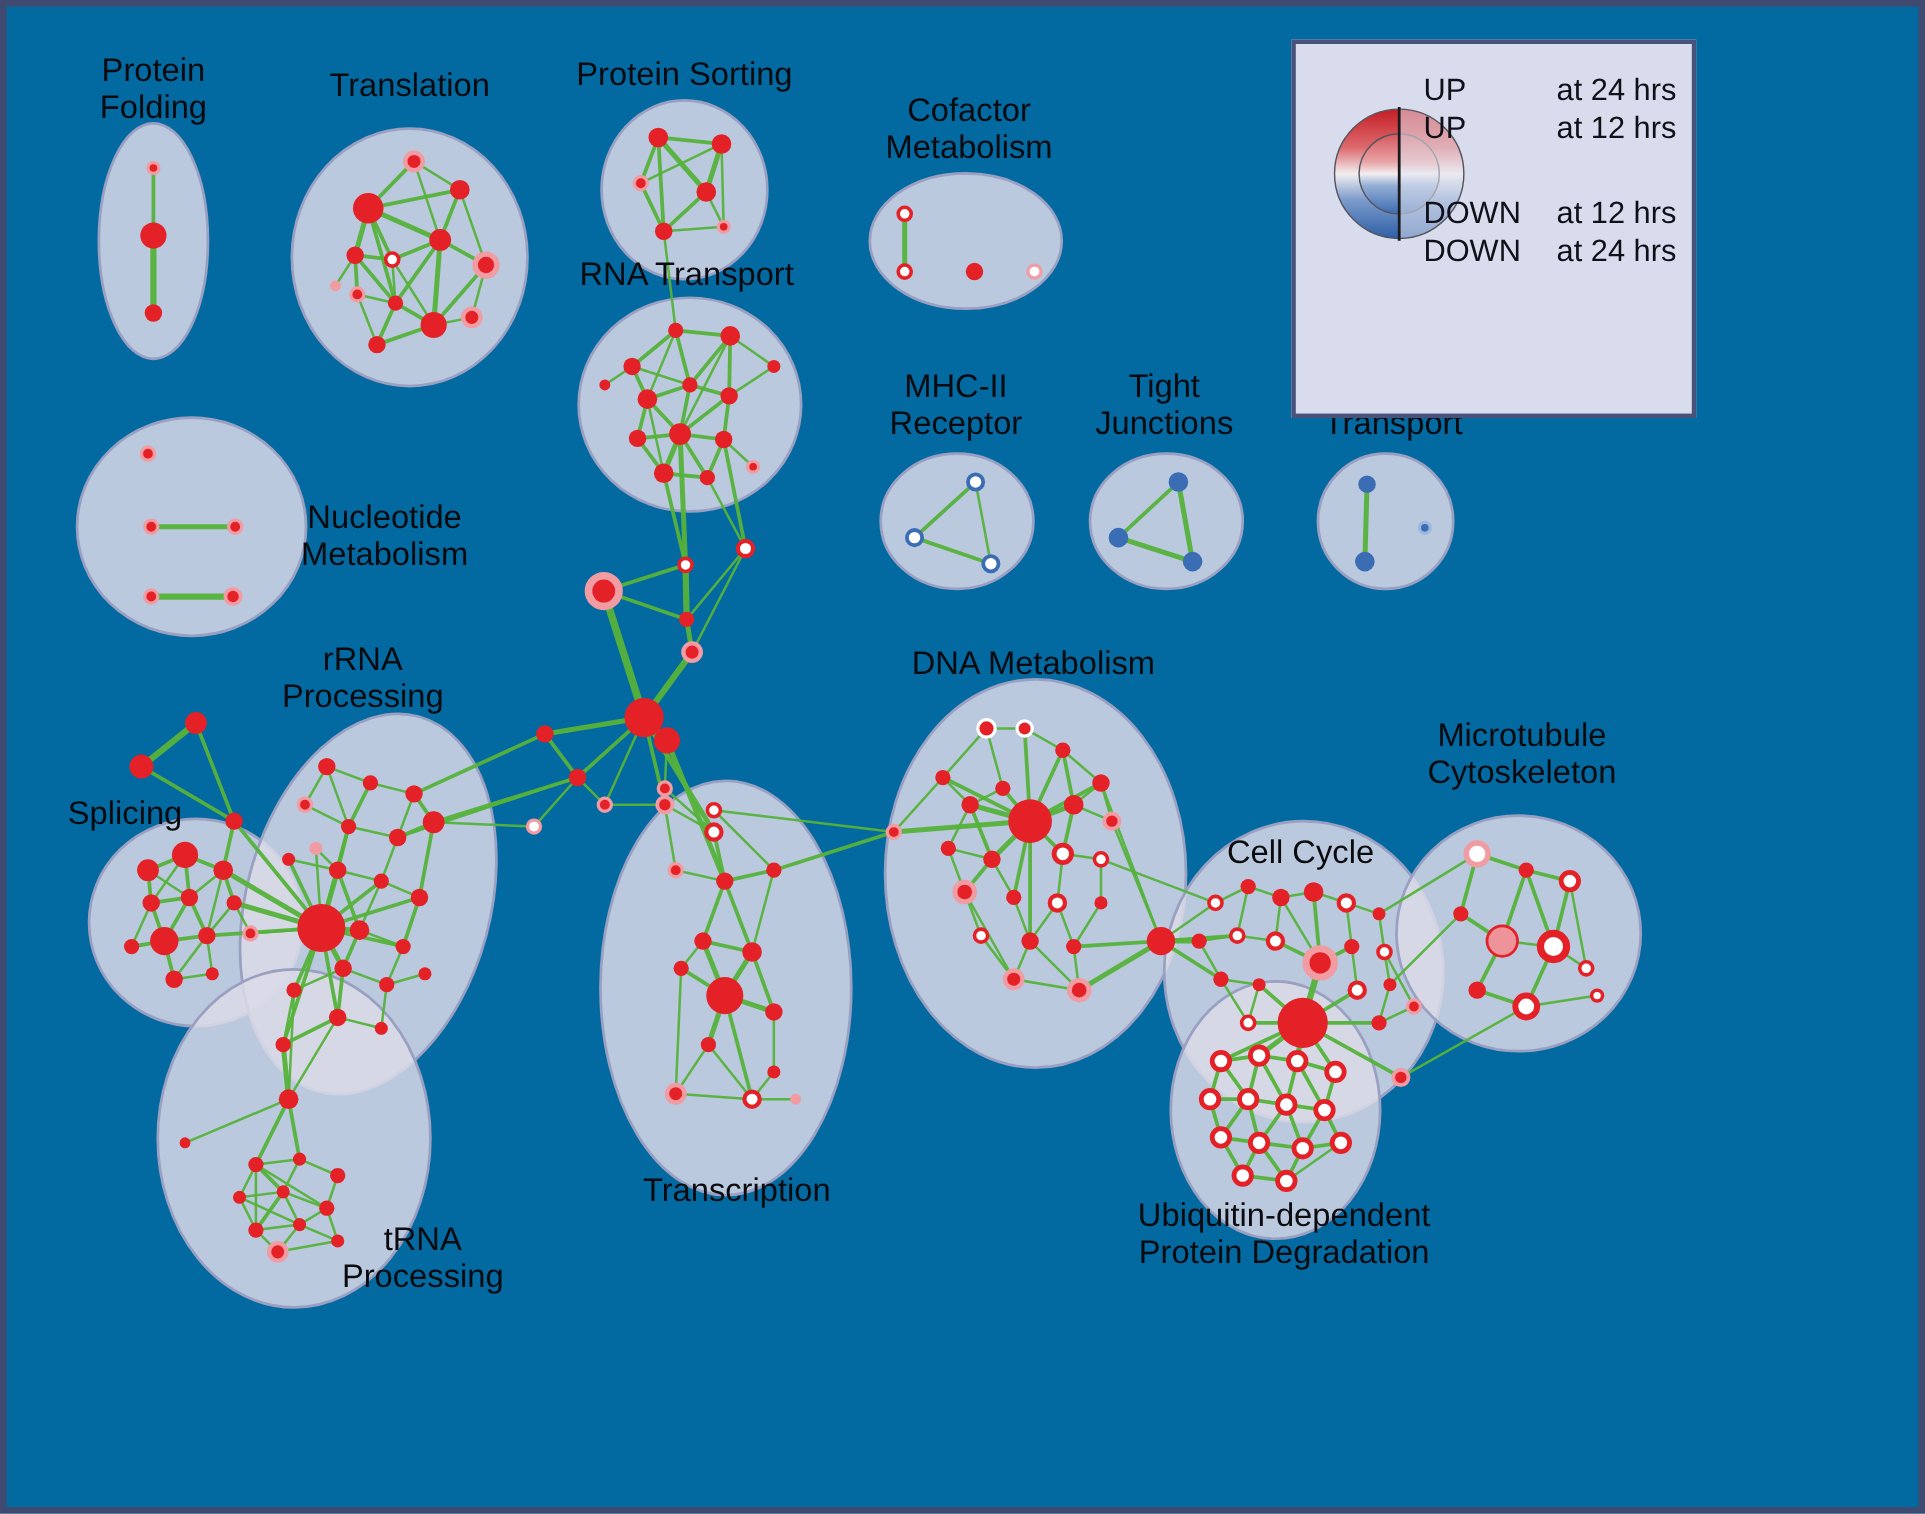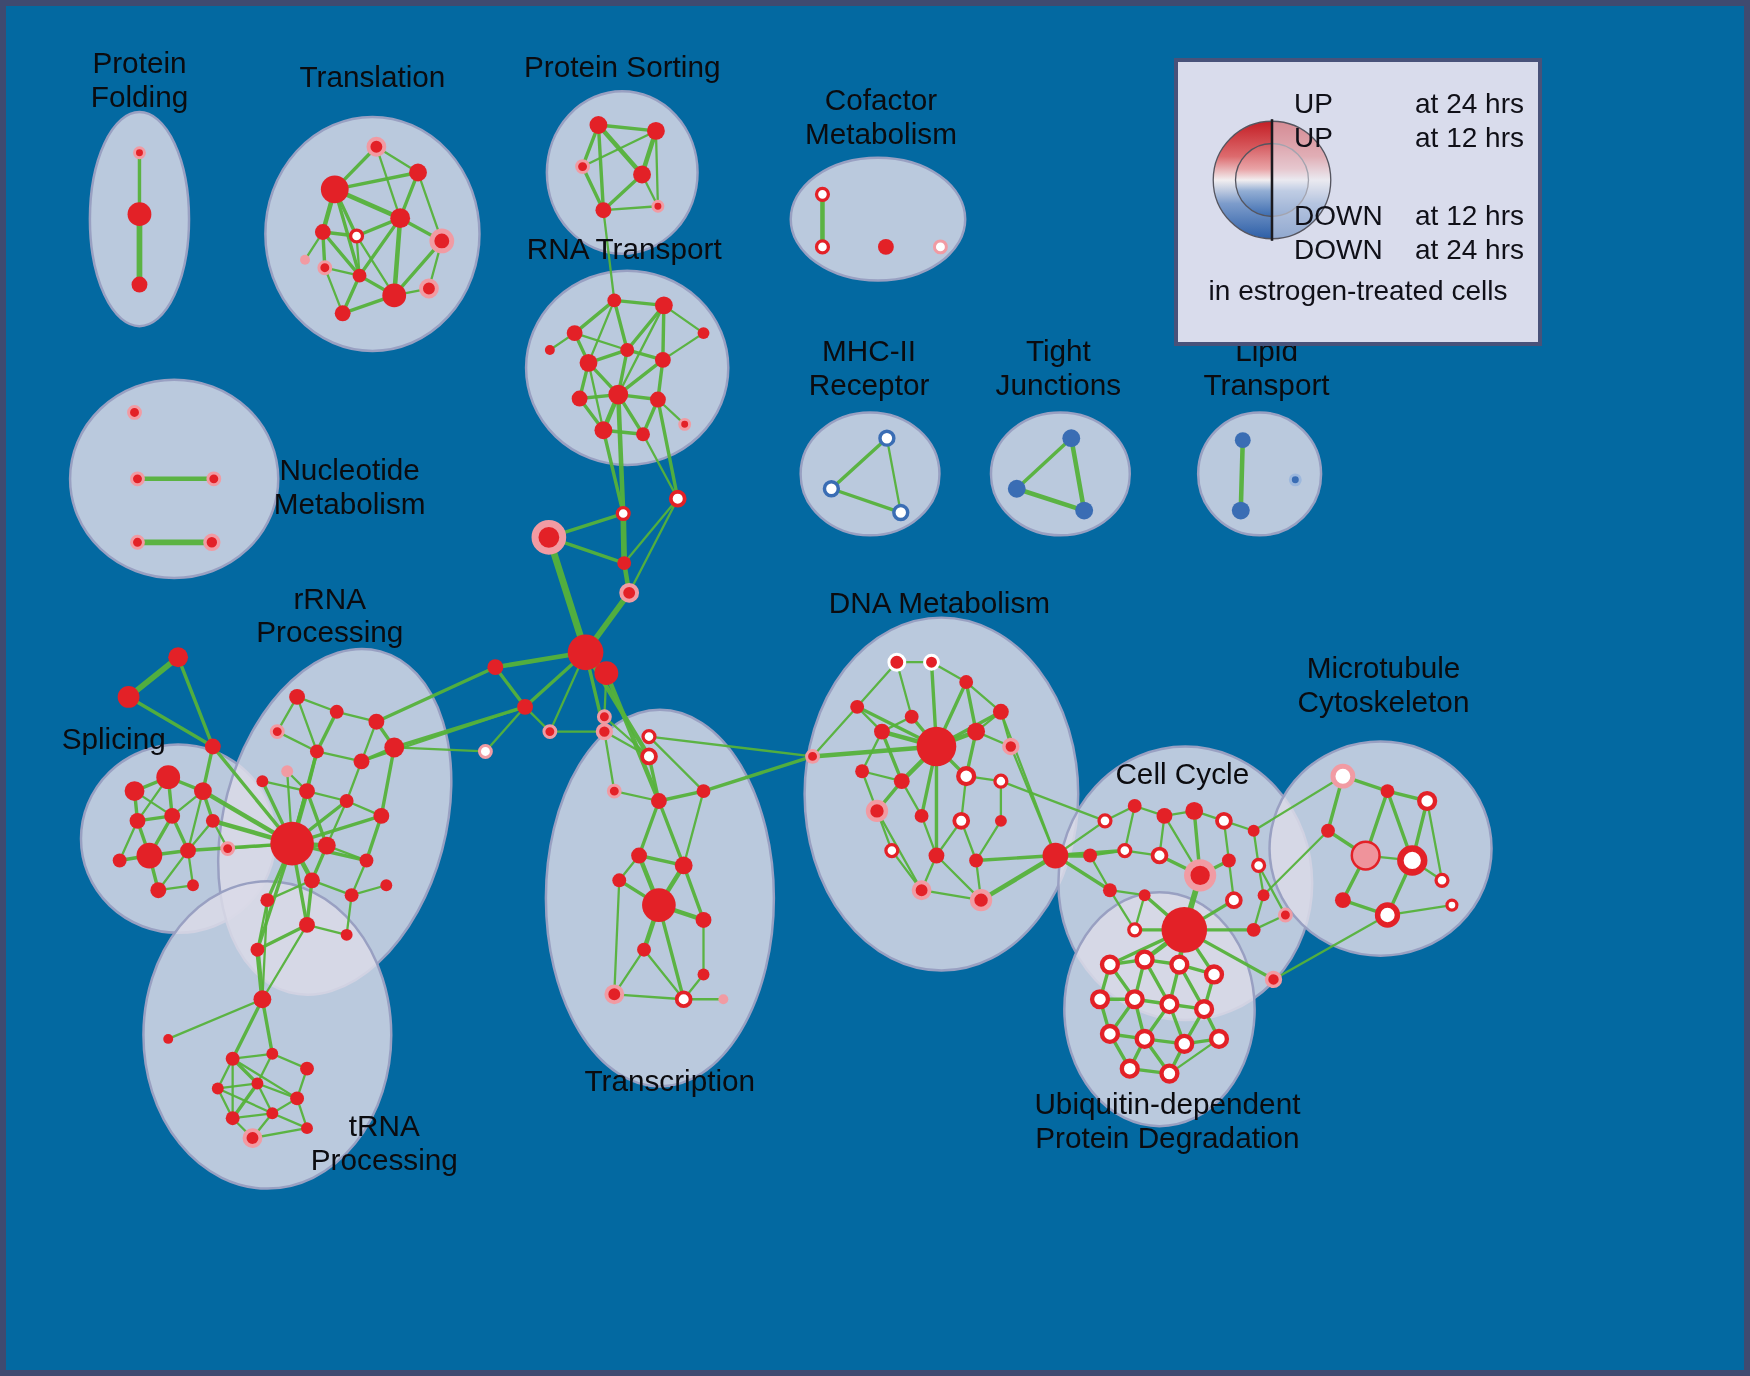--- a/index.html
+++ b/index.html
@@ -1,22 +1,22 @@
 <!DOCTYPE html>
 <html><head>
 <meta charset="utf-8">
 <style>
   html,body{margin:0;padding:0;background:#aeb1c9;}
   .figure{position:relative;width:1750px;height:1376px;background:#0369a1;
     border:6px solid #3f4a70;box-sizing:border-box;overflow:hidden;
     font-family:"Liberation Sans",sans-serif;}
   #net{position:absolute;left:0;top:0;width:100%;height:100%;}
   svg text{font-family:"Liberation Sans",sans-serif;font-size:30px;}
-  .legend{position:absolute;left:1168px;top:30px;width:368px;height:288px;
-    background:#d9dcec;border:4px solid #48527a;box-sizing:border-box;margin-top:22px;}
+  .legend{position:absolute;left:1168px;top:30px;width:368px;height:344px;
+    background:#d9dcec;border:4px solid #48527a;box-sizing:border-box;}
   .legend-rings{position:absolute;left:18px;top:42px;width:152px;height:152px;}
   .lrow{position:absolute;left:116px;right:14px;display:flex;justify-content:space-between;
     font-size:28px;color:#101018;white-space:nowrap;}
   .r1{top:26px}.r2{top:60px}.r3{top:138px}.r4{top:172px}
   .lfooter{position:absolute;left:0;right:0;top:212px;text-align:center;
     font-size:28px;line-height:34px;color:#101018;}
 </style>
 </head>
 <body>
 
@@ -673,17 +673,16 @@
     </div>
     <div class="lrow r3">
       <span>DOWN</span>
       <span>at 12 hrs</span>
     </div>
     <div class="lrow r4">
       <span>DOWN</span>
       <span>at 24 hrs</span>
     </div>
     <div class="lfooter">
-      <div>in estrogen-treated cells</div>
     </div>
   </div>
 
 </div>
 
 </body></html>

